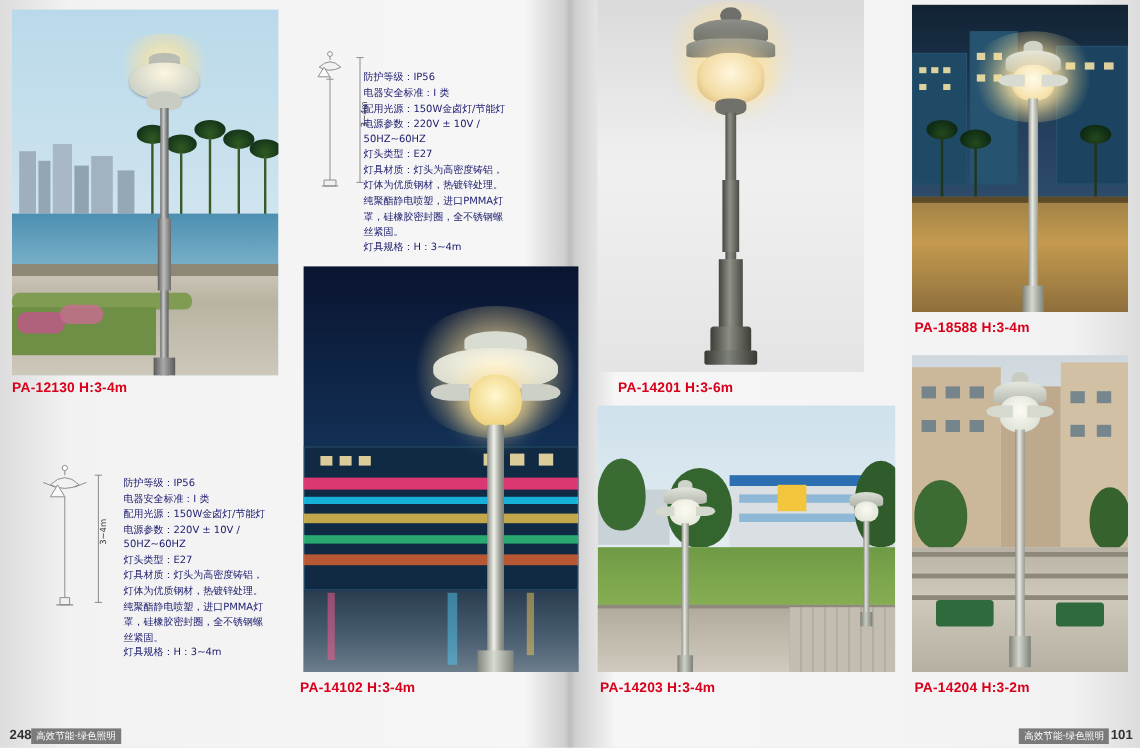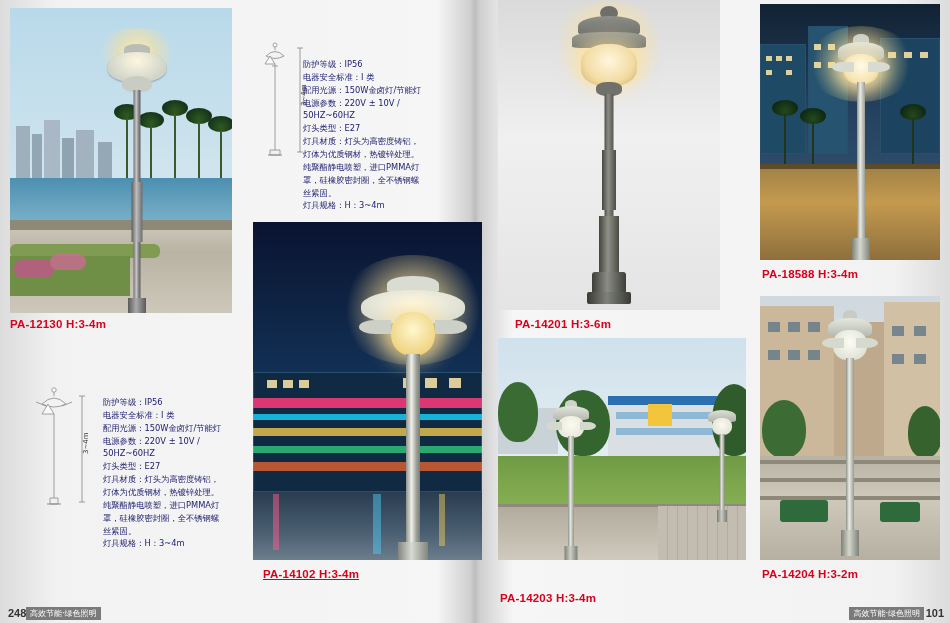--- a/index.html
+++ b/index.html
@@ -213,21 +213,21 @@
       <div class="lamp-glow" style="left:50%;top:60px;width:150px;height:110px;"></div>
       <div class="lamp-cap" style="top:26px;width:52px;height:16px;background:#d9dcd2;"></div>
       <div class="lamp-head" style="top:40px;width:104px;height:34px;background:radial-gradient(ellipse at 50% 40%,#fffaea,#d9dccf 80%);"></div>
       <div class="lamp-head" style="top:62px;width:44px;height:44px;border-radius:46%;background:radial-gradient(circle at 50% 40%,#fff7cf,#f0d583 70%,#d8b95e);box-shadow:0 0 18px 8px rgba(255,225,150,.6);"></div>
       <div style="position:absolute;left:6px;top:70px;width:32px;height:14px;border-radius:50% 0 0 50%;background:#cdd0c6;"></div>
       <div style="position:absolute;left:82px;top:70px;width:32px;height:14px;border-radius:0 50% 50% 0;background:#cdd0c6;"></div>
       <div class="lamp-pole" style="top:104px;width:14px;height:206px;background:linear-gradient(90deg,#8e918a,#eef0e9 40%,#9da097 75%,#7b7e76);"></div>
       <div class="lamp-pole" style="top:292px;width:30px;height:18px;background:linear-gradient(90deg,#83867e,#d7dad1 45%,#83867e);"></div>
     </div>
   </div>
-  <div class="caption" style="left:263px;top:568px;text-decoration:underline;">PA-14102 H:3-4m</div>
+  <div class="caption" style="left:250px;top:568px;">PA-14102 H:3-4m</div>
 
   <div class="photo" style="left:498px;top:0;width:222px;height:310px;background:linear-gradient(#dadada,#f0f0f0 45%,#e4e4e4);">
     <div class="lamp-wrap" style="left:46px;top:4px;width:130px;height:300px;">
       <div class="lamp-glow" style="left:50%;top:40px;width:120px;height:86px;"></div>
       <div class="lamp-cap" style="top:2px;width:18px;height:14px;background:#6e6f6a;border-radius:50%;"></div>
       <div class="lamp-head" style="top:12px;width:62px;height:20px;background:linear-gradient(#8d8f88,#6d6f69);border-radius:50% 50% 20% 20%;"></div>
       <div class="lamp-head" style="top:28px;width:74px;height:16px;background:linear-gradient(#9a9c94,#75776f);border-radius:40% 40% 10% 10%;"></div>
       <div class="lamp-head" style="top:40px;width:56px;height:42px;border-radius:44% 44% 40% 40%;background:radial-gradient(ellipse at 50% 40%,#fff6dd,#f3dca4 60%,#cfae6b);box-shadow:0 0 16px 6px rgba(255,228,160,.55);"></div>
       <div class="lamp-head" style="top:78px;width:26px;height:14px;background:#6f716a;border-radius:40%;"></div>
       <div class="lamp-pole" style="top:90px;width:9px;height:126px;background:linear-gradient(90deg,#4e4f4a,#8b8d85 40%,#56574f);"></div>
@@ -313,21 +313,21 @@
       <div class="lamp-pole" style="top:150px;width:13px;height:14px;background:linear-gradient(90deg,#7d8077,#cdd0c6 45%,#7d8077);"></div>
     </div>
 
     <div class="lamp-wrap" style="left:196px;top:66px;width:56px;height:118px;">
       <div class="lamp-head" style="top:6px;width:28px;height:12px;background:linear-gradient(#dde0d6,#b0b3a9);border-radius:50% 50% 16% 16%;"></div>
       <div class="lamp-head" style="top:14px;width:20px;height:17px;border-radius:44%;background:radial-gradient(circle at 50% 40%,#fbfaf0,#d9dcd1);"></div>
       <div class="lamp-pole" style="top:30px;width:5px;height:80px;background:linear-gradient(90deg,#8a8d84,#e0e2da 40%,#90938a);"></div>
       <div class="lamp-pole" style="top:106px;width:10px;height:12px;background:linear-gradient(90deg,#7a7d74,#c8cbc1 45%,#7a7d74);"></div>
     </div>
   </div>
-  <div class="caption" style="left:500px;top:592px;">PA-14203 H:3-4m</div>
+  <div class="caption" style="left:500px;top:568px;">PA-14203 H:3-4m</div>
 
   <div class="photo" style="left:760px;top:296px;width:180px;height:264px;background:linear-gradient(#cfd8de,#e2e7e9 50%,#d8dcdb);">
     <div class="bldg" style="left:0;top:10px;width:74px;height:150px;background:#cbb79a;"></div>
     <div class="bldg" style="left:74px;top:26px;width:50px;height:134px;background:#bfa98d;"></div>
     <div class="bldg" style="left:124px;top:6px;width:56px;height:154px;background:#d2c0a4;"></div>
     <div class="win" style="left:8px;top:26px;width:12px;height:10px;background:#6d7e8a;opacity:.9;"></div>
     <div class="win" style="left:28px;top:26px;width:12px;height:10px;background:#6d7e8a;opacity:.9;"></div>
     <div class="win" style="left:48px;top:26px;width:12px;height:10px;background:#6d7e8a;opacity:.9;"></div>
     <div class="win" style="left:8px;top:54px;width:12px;height:10px;background:#6d7e8a;opacity:.9;"></div>
     <div class="win" style="left:28px;top:54px;width:12px;height:10px;background:#6d7e8a;opacity:.9;"></div>

